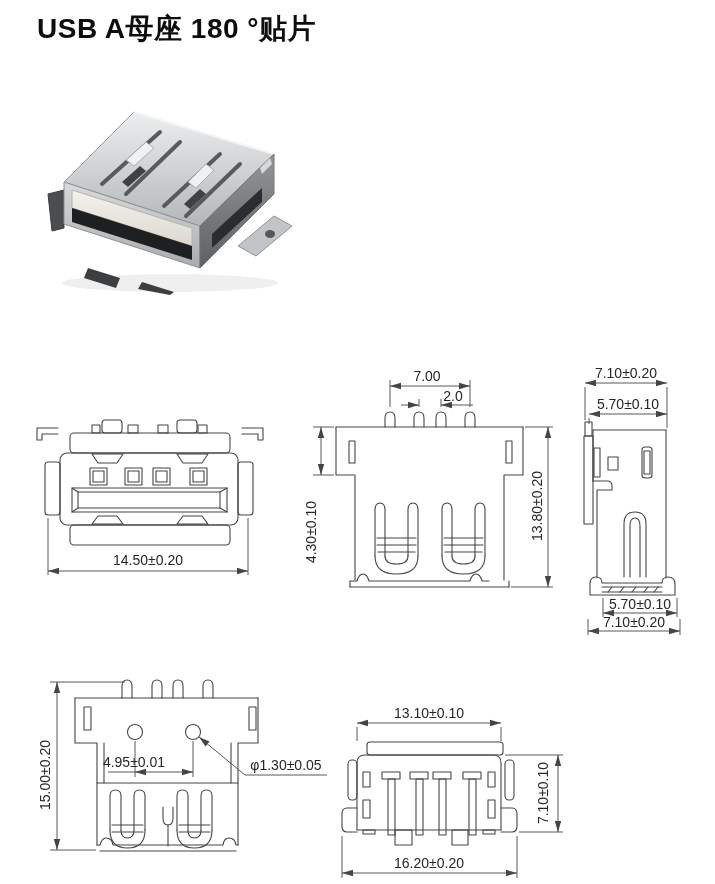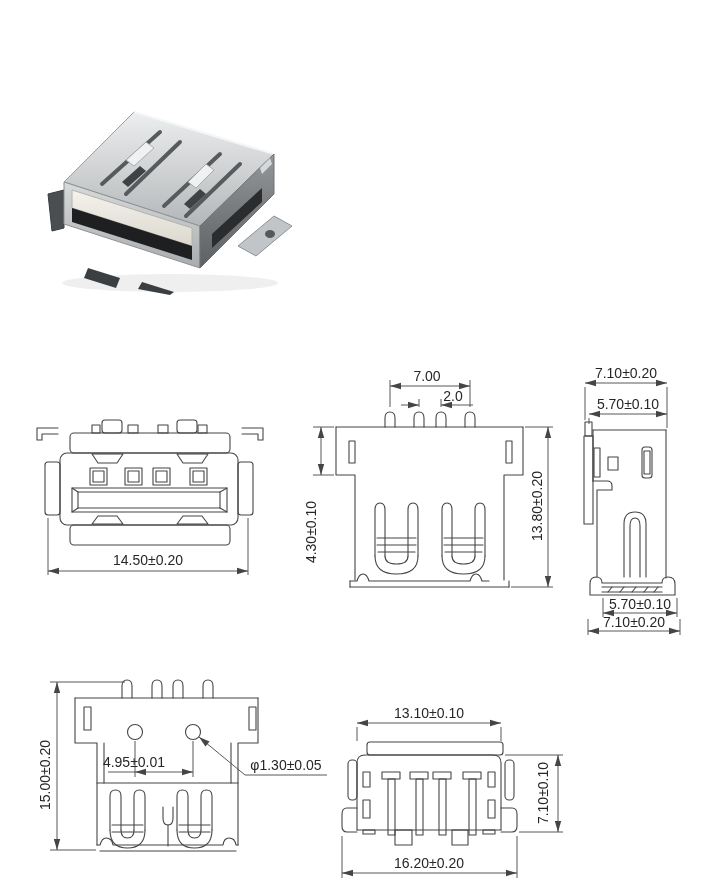--- a/index.html
+++ b/index.html
@@ -11,20 +11,21 @@
   svg text{font-family:"Liberation Sans",sans-serif;font-size:14px;fill:#262626;}
   .geo *{stroke:#454545;fill:none;stroke-width:1.1;stroke-linejoin:round;stroke-linecap:round;}
   .dims line{stroke:#454545;stroke-width:.9;fill:none;}
   .arr{fill:#454545;}
 </style>
 </head>
 <body>
 
 <div class="canvas">
 
+  <div class="title">USB A母座 180 °贴片</div>
 
   <svg class="dwg" style="left:42px;top:98px" width="252" height="198" viewBox="0 0 252 198">
     <defs>
       <linearGradient id="gTop" x1="0" y1="0" x2="0" y2="1">
         <stop offset="0" stop-color="#eceeef"></stop>
           <stop offset="1" stop-color="#b4b7b9"></stop>
       </linearGradient>
       <linearGradient id="gFront" x1="0" y1="0" x2="0" y2="1">
         <stop offset="0" stop-color="#d8dadb"></stop>
           <stop offset="1" stop-color="#a9acae"></stop>

